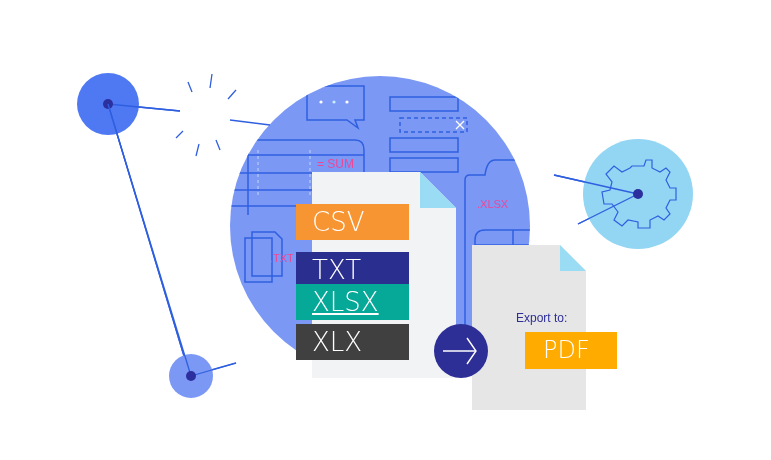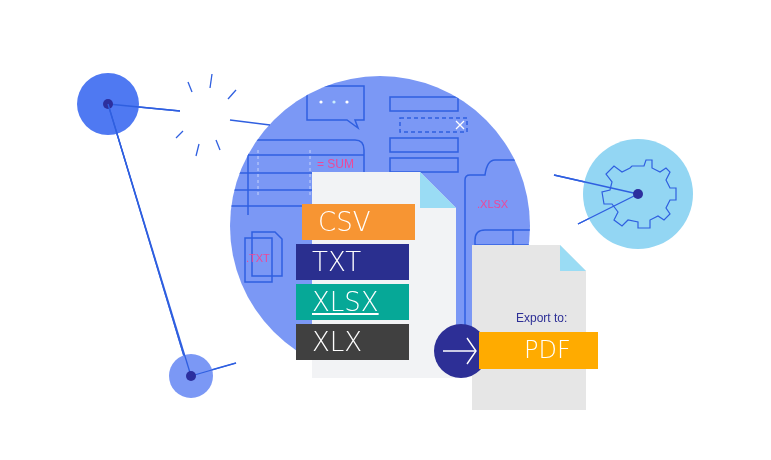--- a/index.html
+++ b/index.html
@@ -1,18 +1,18 @@
 <!DOCTYPE html>
 <html><head>
 <meta charset="utf-8">
 <style>
   html, body { margin: 0; padding: 0; background: #ffffff; }
   body { width: 771px; height: 460px; position: relative; overflow: hidden;
          font-family: "Liberation Sans", sans-serif; }
-  .abs { position: absolute; text-align: center; }
+  .abs { position: absolute; }
   svg.bg { position: absolute; left: 0; top: 0; }
   .fmt { position: absolute; left: 296px; width: 113px; height: 36px;
          font-size: 26px; line-height: 36px; padding-left: 16px; box-sizing: border-box;
          color: #ffffff; font-family: "DejaVu Sans", sans-serif; font-weight: 300; }
   .small { position: absolute; color: #ec4899; font-size: 11px;
            font-family: "Liberation Sans", sans-serif; }
 </style>
 </head>
 <body>
 
@@ -106,22 +106,22 @@
   <circle cx="638" cy="194" r="5" fill="#2c2f9e"></circle>
 
   <circle cx="461" cy="351" r="27" fill="#2d2f96"></circle>
   <g stroke="#ffffff" stroke-width="1.4" fill="none">
     <line x1="443" y1="351" x2="476" y2="351"></line>
     <path d="M467 338 L476 351 L467 364"></path>
   </g>
 </svg>
 
 <div class="small" style="left:317px; top:157px; font-size:12px;">= SUM</div>
-<div class="small" style="left:246px; top:252px;">.TXT</div>
+<div class="small" style="left:270px; top:252px;">.TXT</div>
 <div class="small" style="left:477px; top:198px;">.XLSX</div>
 
-<div class="fmt" style="top:204px; background:#f79533;margin-left:6px;">CSV</div>
-<div class="fmt" style="top:244px; background:#2a2f8f;">TXT</div>
+<div class="fmt" style="top:204px; background:#f79533;">CSV</div>
+<div class="fmt" style="top:252px; background:#2a2f8f;">TXT</div>
 <div class="fmt" style="top:284px; background:#06a897;text-decoration:underline;">XLSX</div>
 <div class="fmt" style="top:324px; background:#404040;">XLX</div>
 
 <div class="abs" style="left:516px; top:311px; font-size:12px; color:#2d2f96;">Export to:</div>
-<div class="abs" style="left:479px; top:332px; width:119px; height:37px; background:#ffab00; color:#fff; font-size:24px; line-height:37px; padding-left:18px; box-sizing:border-box; font-family:'DejaVu Sans', sans-serif; font-weight:300;">PDF</div>
+<div class="abs" style="left:525px; top:332px; width:92px; height:37px; background:#ffab00; color:#fff; font-size:24px; line-height:37px; padding-left:18px; box-sizing:border-box; font-family:'DejaVu Sans', sans-serif; font-weight:300;">PDF</div>
 
 </body></html>

